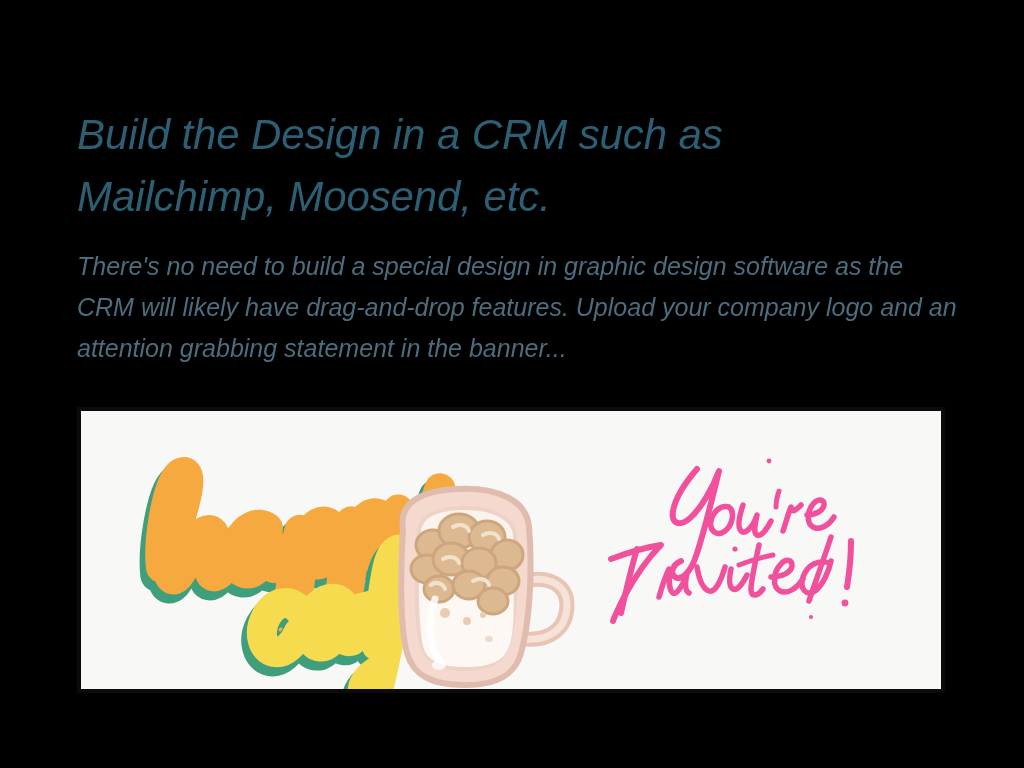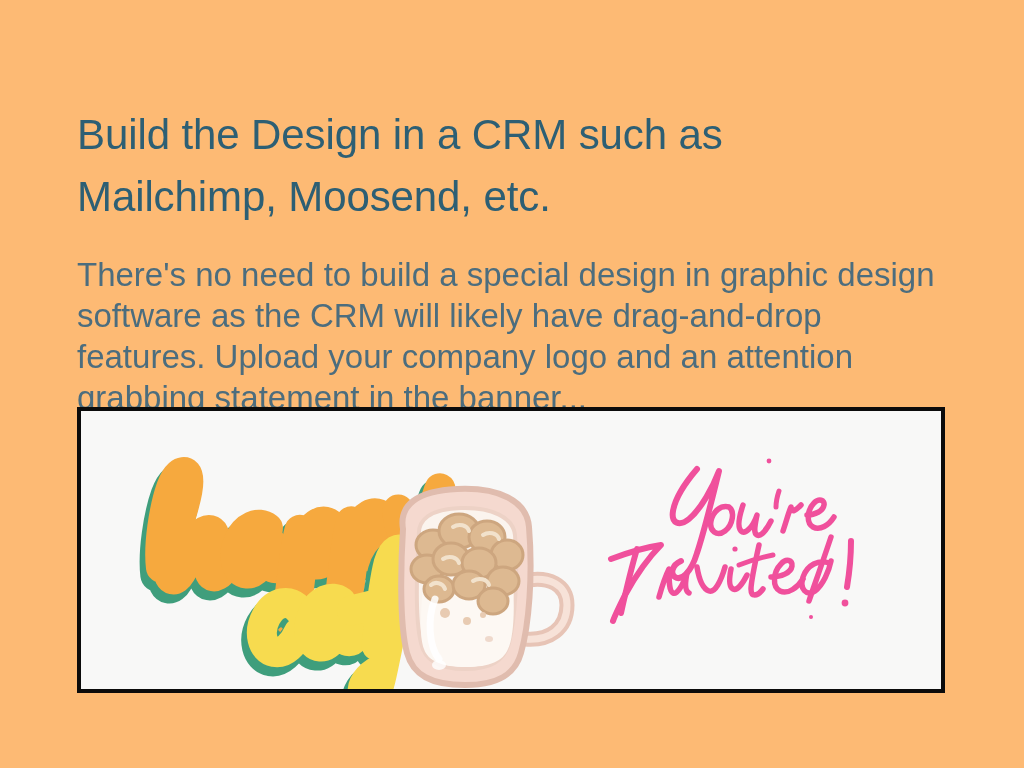--- a/index.html
+++ b/index.html
@@ -12,22 +12,23 @@
     overflow: hidden;
     background: #f4f4f3;
     font-family: "Liberation Sans", sans-serif;
     -webkit-font-smoothing: antialiased;
   }
 
   .slide {
     position: relative;
     width: 1024px;
     height: 768px;
-    background: #fdba74;
+    background: #000000;
     box-sizing: border-box;
+    font-style: italic;
   }
 
   
   .heading {
     position: absolute;
     left: 77px;
     top: 76px;
     width: 800px;
     font-size: 42px;
     line-height: 62px;
@@ -36,21 +37,21 @@
     letter-spacing: -0.1px;
     white-space: pre-line;
   }
 
   
   .body-text {
     position: absolute;
     left: 77px;
     top: 221px;
     width: 880px;
-    font-size: 33px;
+    font-size: 25px;
     line-height: 41px;
     font-weight: 400;
     color: #4c6d7e;
     white-space: pre-line;
   }
 
   
   .banner {
     position: absolute;
     left: 77px;

